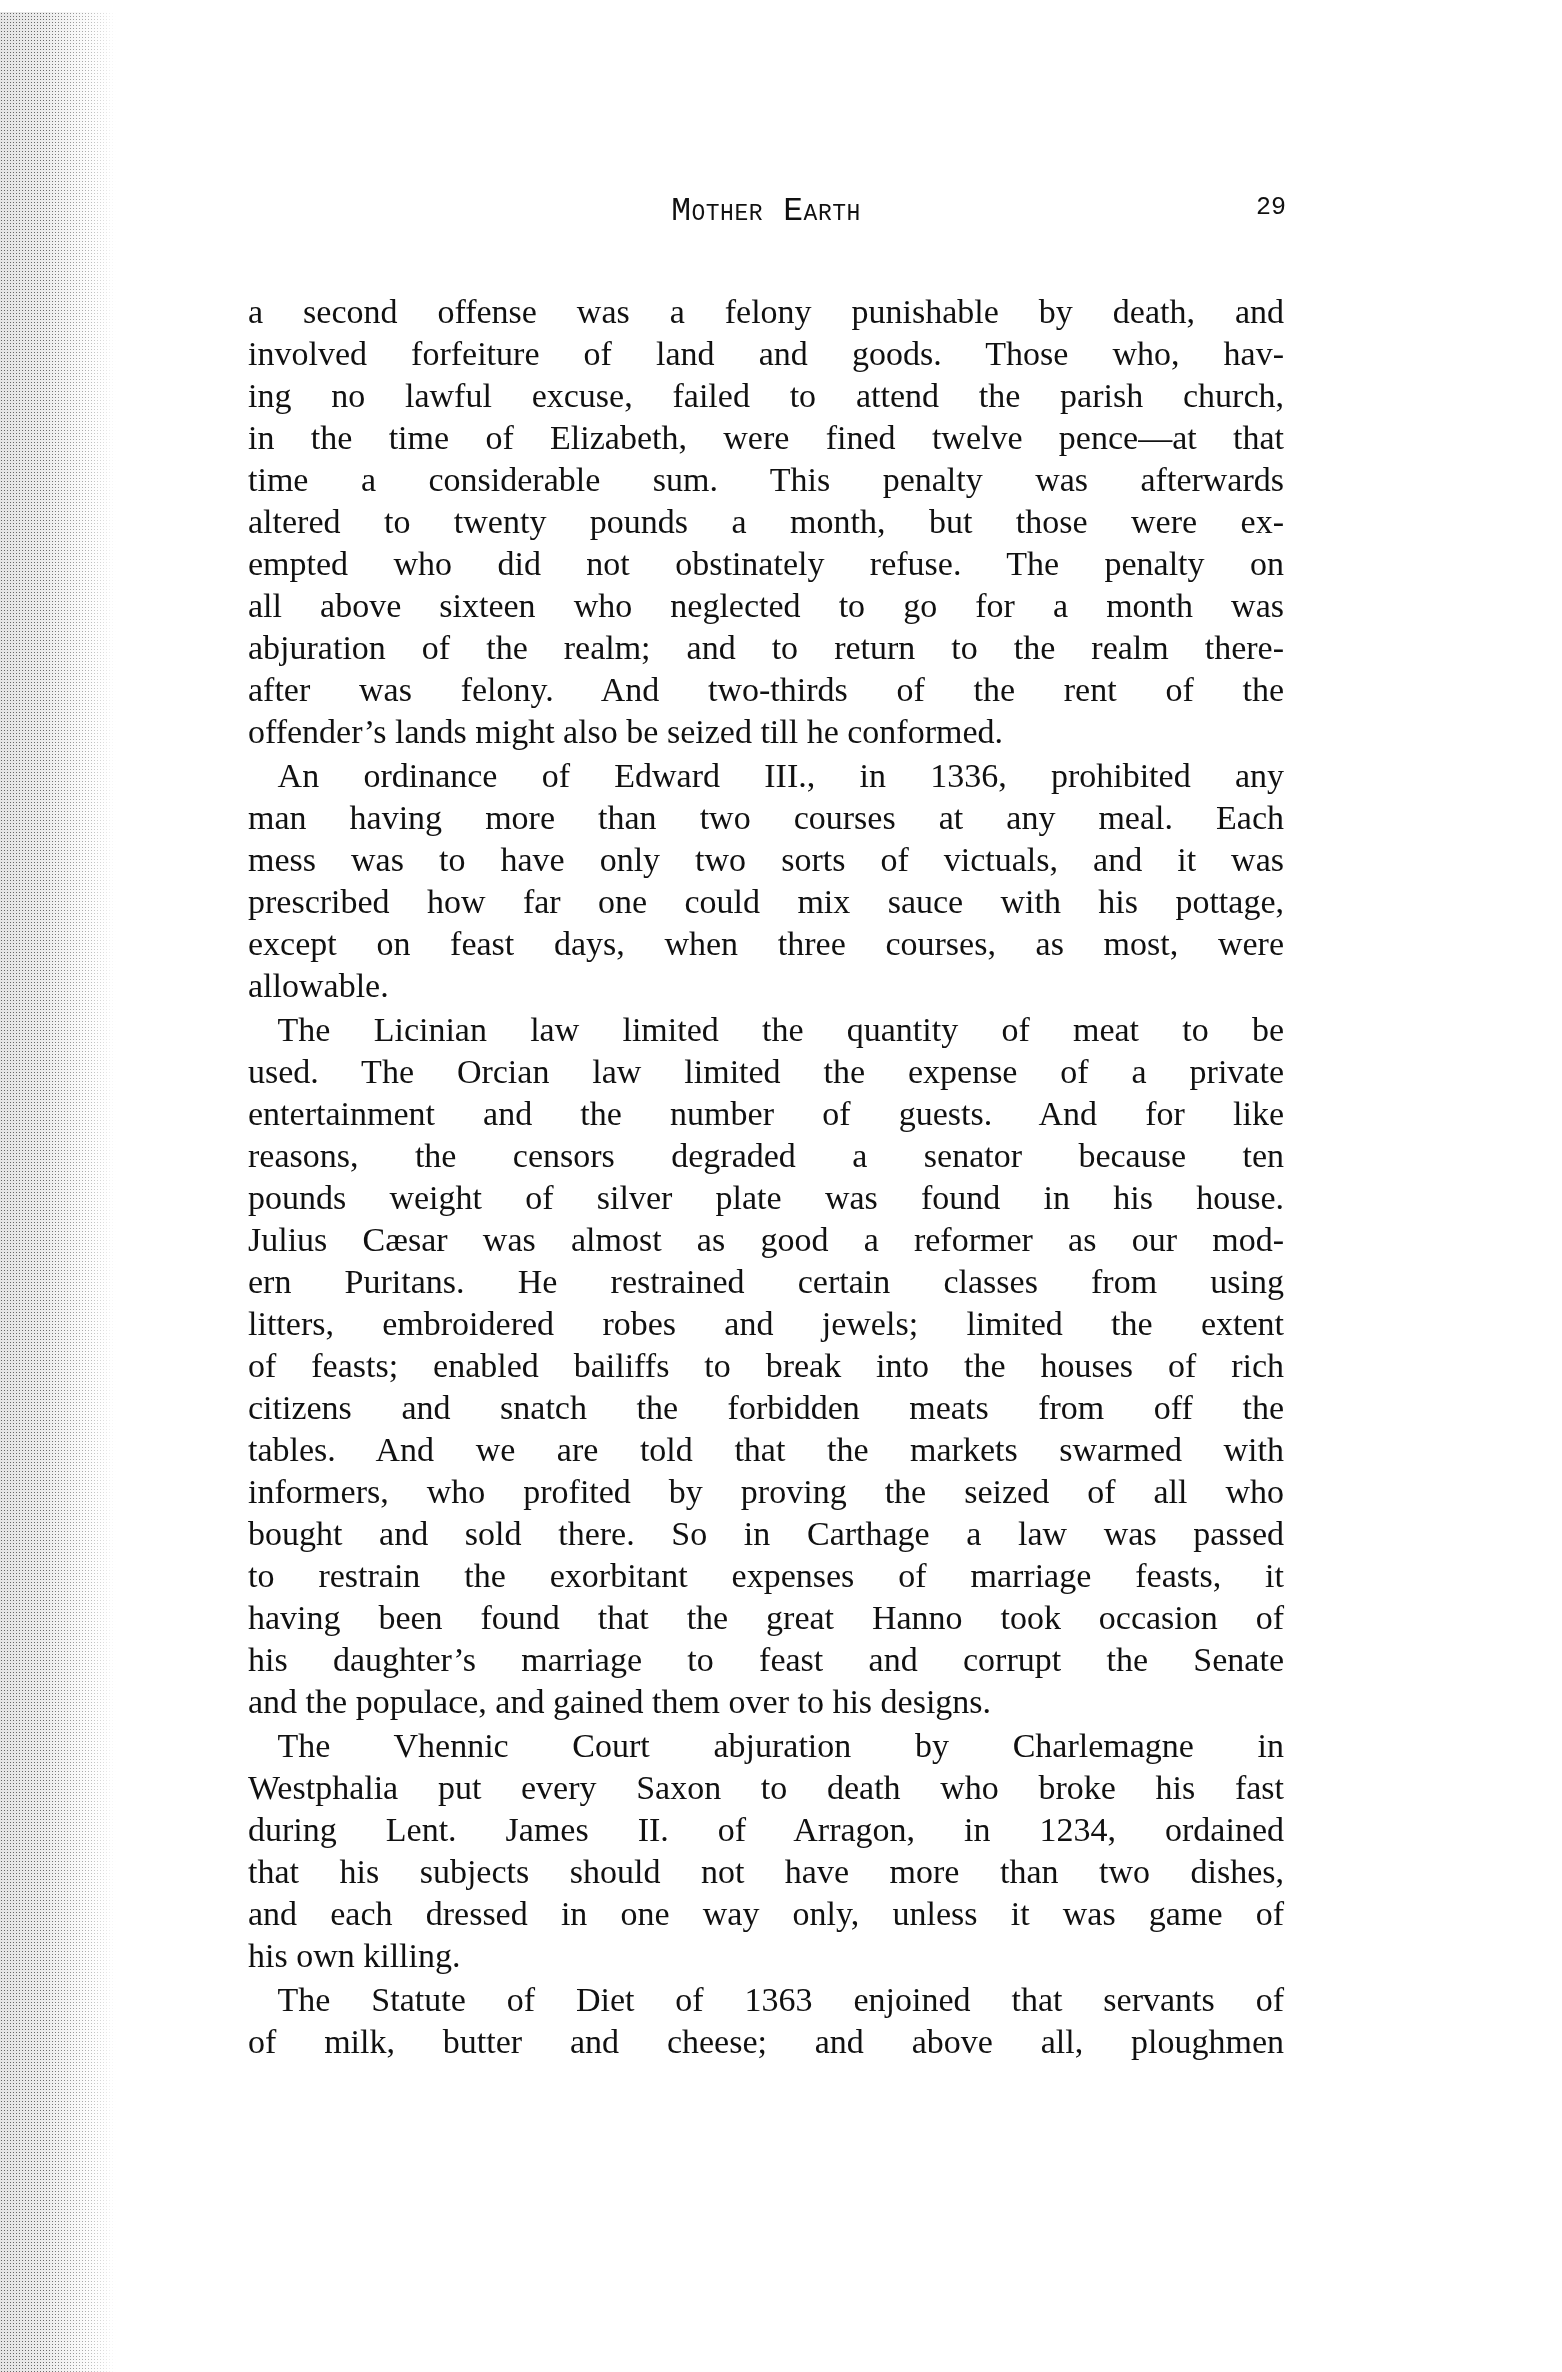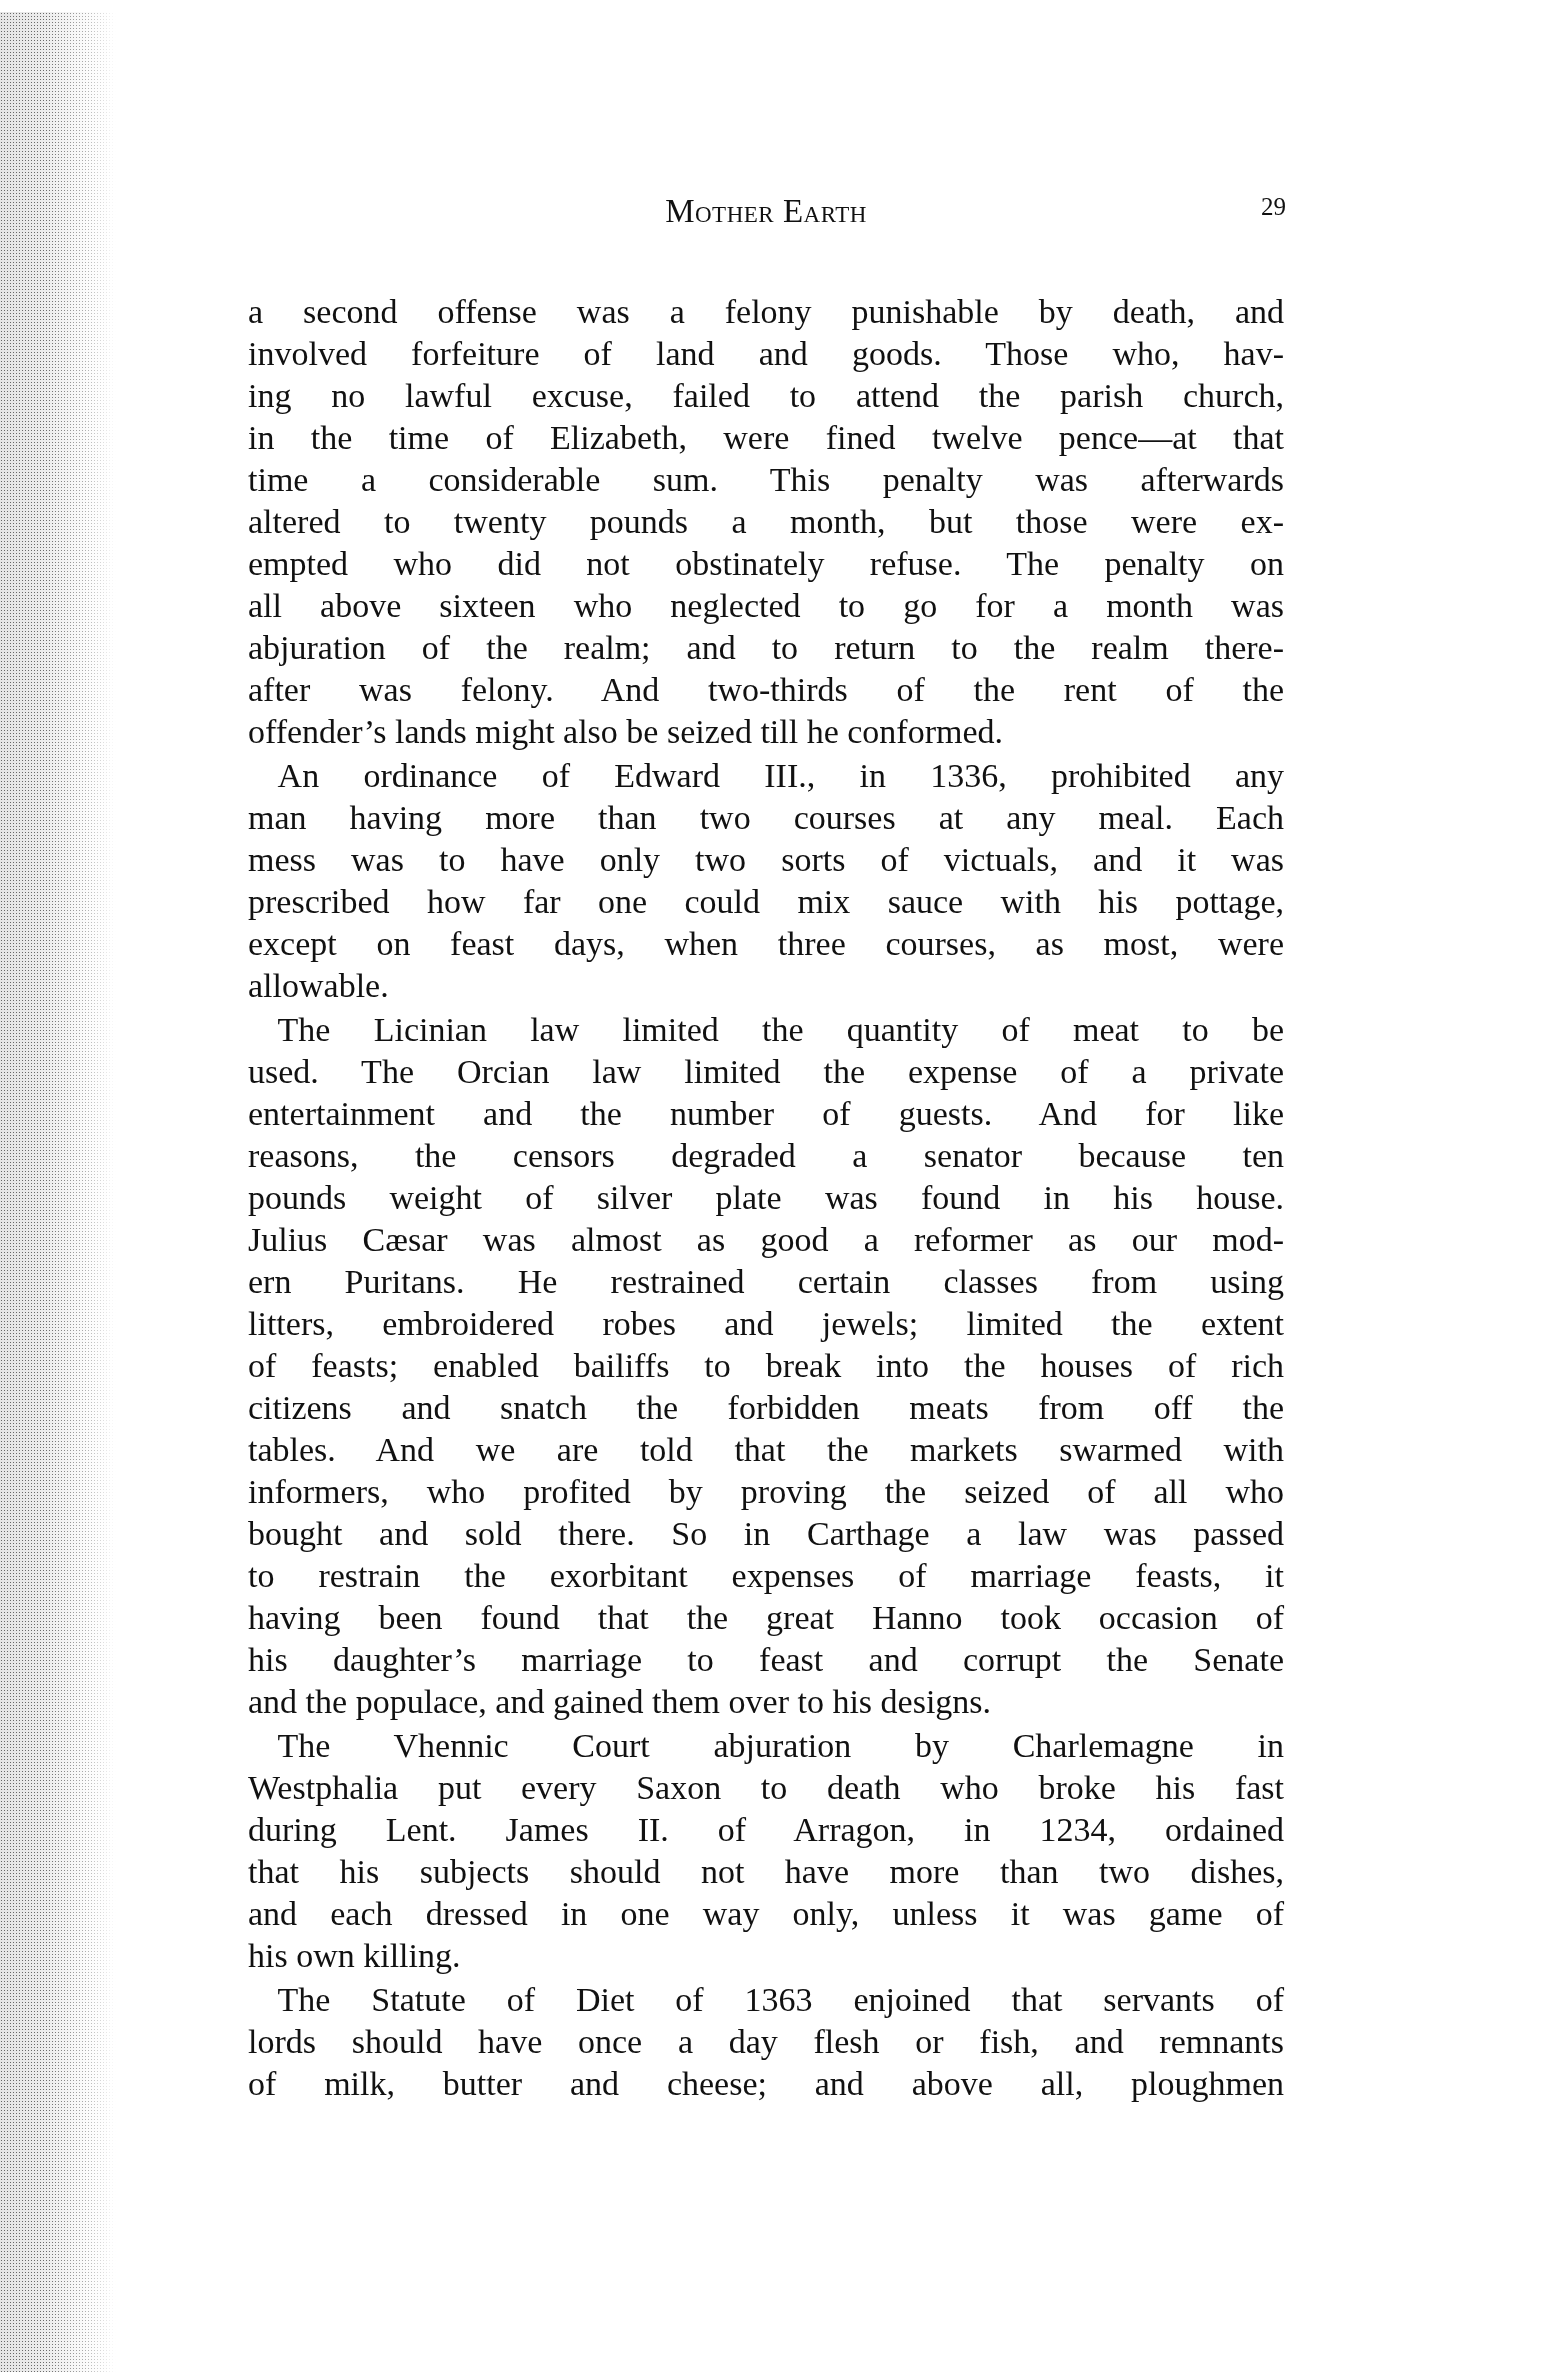--- a/index.html
+++ b/index.html
@@ -29,20 +29,21 @@
     }
     .page {
       position: absolute;
       left: 246px;
       top: 193px;
       width: 1040px;
     }
     .running-head {
       position: relative;
       height: 59px;
+      font-family: Liberation Mono, monospace;
     }
     .running-title {
       position: absolute;
       left: 0;
       right: 0;
       top: 0;
       text-align: center;
       font-size: 33px;
       font-variant: small-caps;
       letter-spacing: 0.5px;
@@ -131,18 +132,17 @@
       <p class="para indent-first">
         <span class="line">The Vhennic Court abjuration by Charlemagne in</span>
         <span class="line">Westphalia put every Saxon to death who broke his fast</span>
         <span class="line">during Lent.  James II. of Arragon, in 1234, ordained</span>
         <span class="line">that his subjects should not have more than two dishes,</span>
         <span class="line">and each dressed in one way only, unless it was game of</span>
         <span class="line last">his own killing.</span>
       </p>
       <p class="para indent-first">
         <span class="line">The Statute of Diet of 1363 enjoined that servants of</span>
-        <span class="line">lords should have once a day flesh or fish, and remnants</span>
         <span class="line">of milk, butter and cheese; and above all, ploughmen</span>
       </p>
     </div>
 </div>
 
 
 </body></html>

